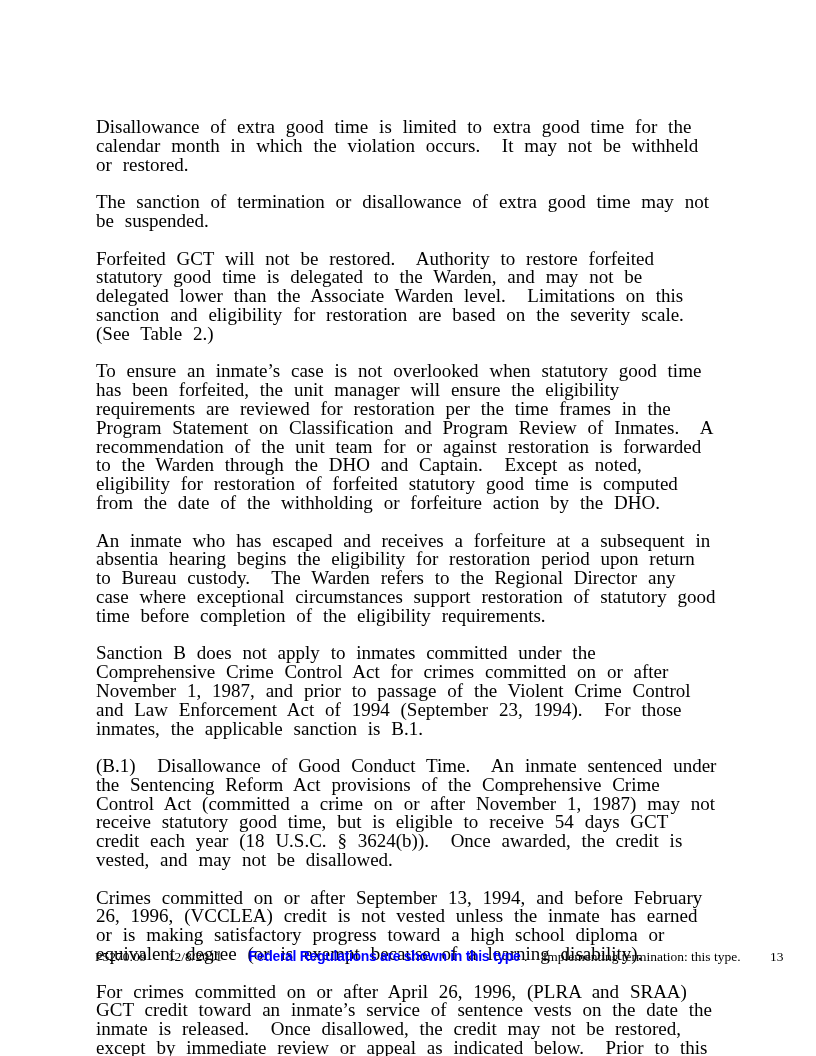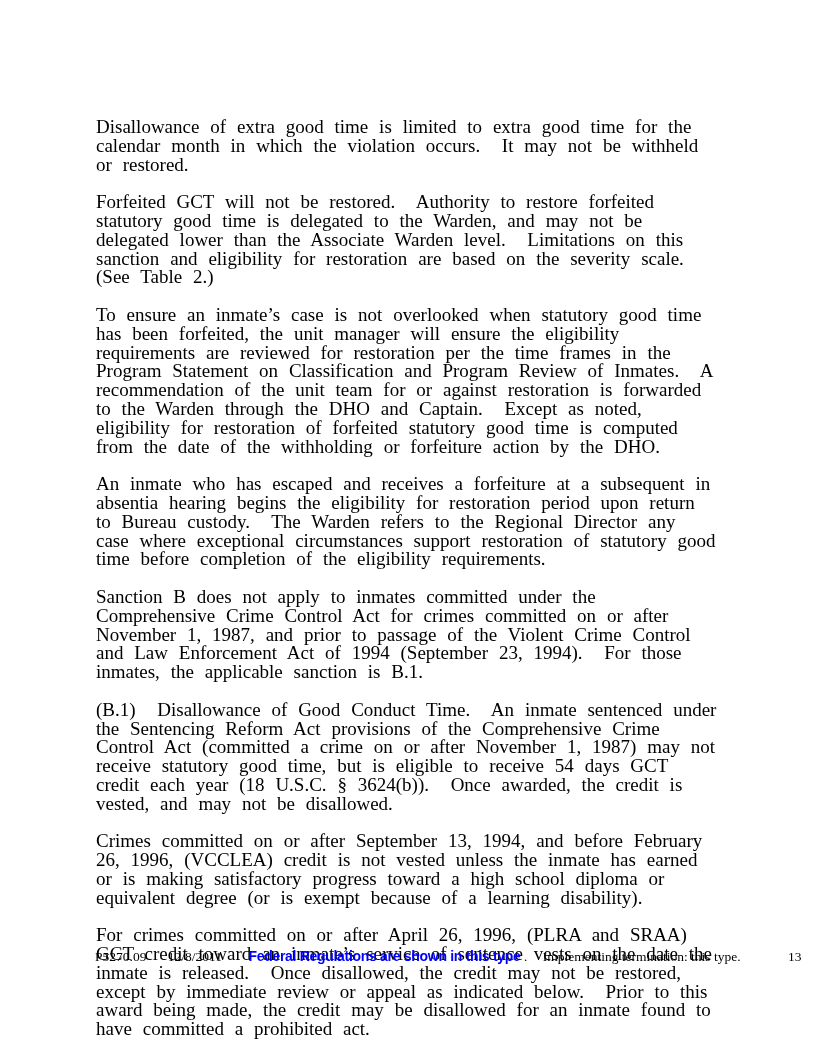--- a/index.html
+++ b/index.html
@@ -54,30 +54,31 @@
     letter-spacing: -0.3px;
     color: #0000ff;
   }
   .footer .regperiod {
     margin-left: 0;
   }
   .footer .instnote {
     margin-left: 12px;
   }
   .footer .pagenum {
-    margin-left: 44px;
+    margin-left: 26px;
   }
 </style>
 </head>
 <body>
 
 <div class="page">
 
   <div class="body-text">
       <p class="para"><span>Disallowance of extra good time is limited to extra good time for the calendar month in which the violation occurs.&nbsp; It may not be withheld or restored.</span></p>
+      <p class="para"><span>The sanction of termination or disallowance of extra good time may not be suspended.</span></p>
       <p class="para"><span>Forfeited GCT will not be restored.&nbsp; Authority to restore forfeited statutory good time is delegated to the Warden, and may not be delegated lower than the Associate Warden level.&nbsp; Limitations on this sanction and eligibility for restoration are based on the severity scale.&nbsp; (See Table 2.)</span></p>
       <p class="para"><span>To ensure an inmate’s case is not overlooked when statutory good time has been forfeited, the unit manager will ensure the eligibility requirements are reviewed for restoration per the time frames in the Program Statement on Classification and Program Review of Inmates.&nbsp; A recommendation of the unit team for or against restoration is forwarded to the Warden through the DHO and Captain.&nbsp; Except as noted, eligibility for restoration of forfeited statutory good time is computed from the date of the withholding or forfeiture action by the DHO.</span></p>
       <p class="para"><span>An inmate who has escaped and receives a forfeiture at a subsequent in absentia hearing begins the eligibility for restoration period upon return to Bureau custody.&nbsp; The Warden refers to the Regional Director any case where exceptional circumstances support restoration of statutory good time before completion of the eligibility requirements.</span></p>
       <p class="para"><span>Sanction B does not apply to inmates committed under the Comprehensive Crime Control Act for crimes committed on or after November 1, 1987, and prior to passage of the Violent Crime Control and Law Enforcement Act of 1994 (September 23, 1994).&nbsp; For those inmates, the applicable sanction is B.1.</span></p>
       <p class="para"><b>(B.1)&nbsp; Disallowance of Good Conduct Time.</b><span>&nbsp; An inmate sentenced under the Sentencing Reform Act provisions of the Comprehensive Crime Control Act (committed a crime on or after November 1, 1987) may not receive statutory good time, but is eligible to receive 54 days GCT credit each year (18 U.S.C. § 3624(b)).&nbsp; Once awarded, the credit is vested, and may not be disallowed.</span></p>
       <p class="para"><span>Crimes committed on or after September 13, 1994, and before February 26, 1996, (VCCLEA) credit is not vested unless the inmate has earned or is making satisfactory progress toward a high school diploma or equivalent degree (or is exempt because of a learning disability).</span></p>
       <p class="para"><span>For crimes committed on or after April 26, 1996, (PLRA and SRAA) GCT credit toward an inmate’s service of sentence vests on the date the inmate is released.&nbsp; Once disallowed, the credit may not be restored, except by immediate review or appeal as indicated below.&nbsp; Prior to this award being made, the credit may be disallowed for an inmate found to have committed a prohibited act.</span></p>
     </div>
 
   <div class="footer">

